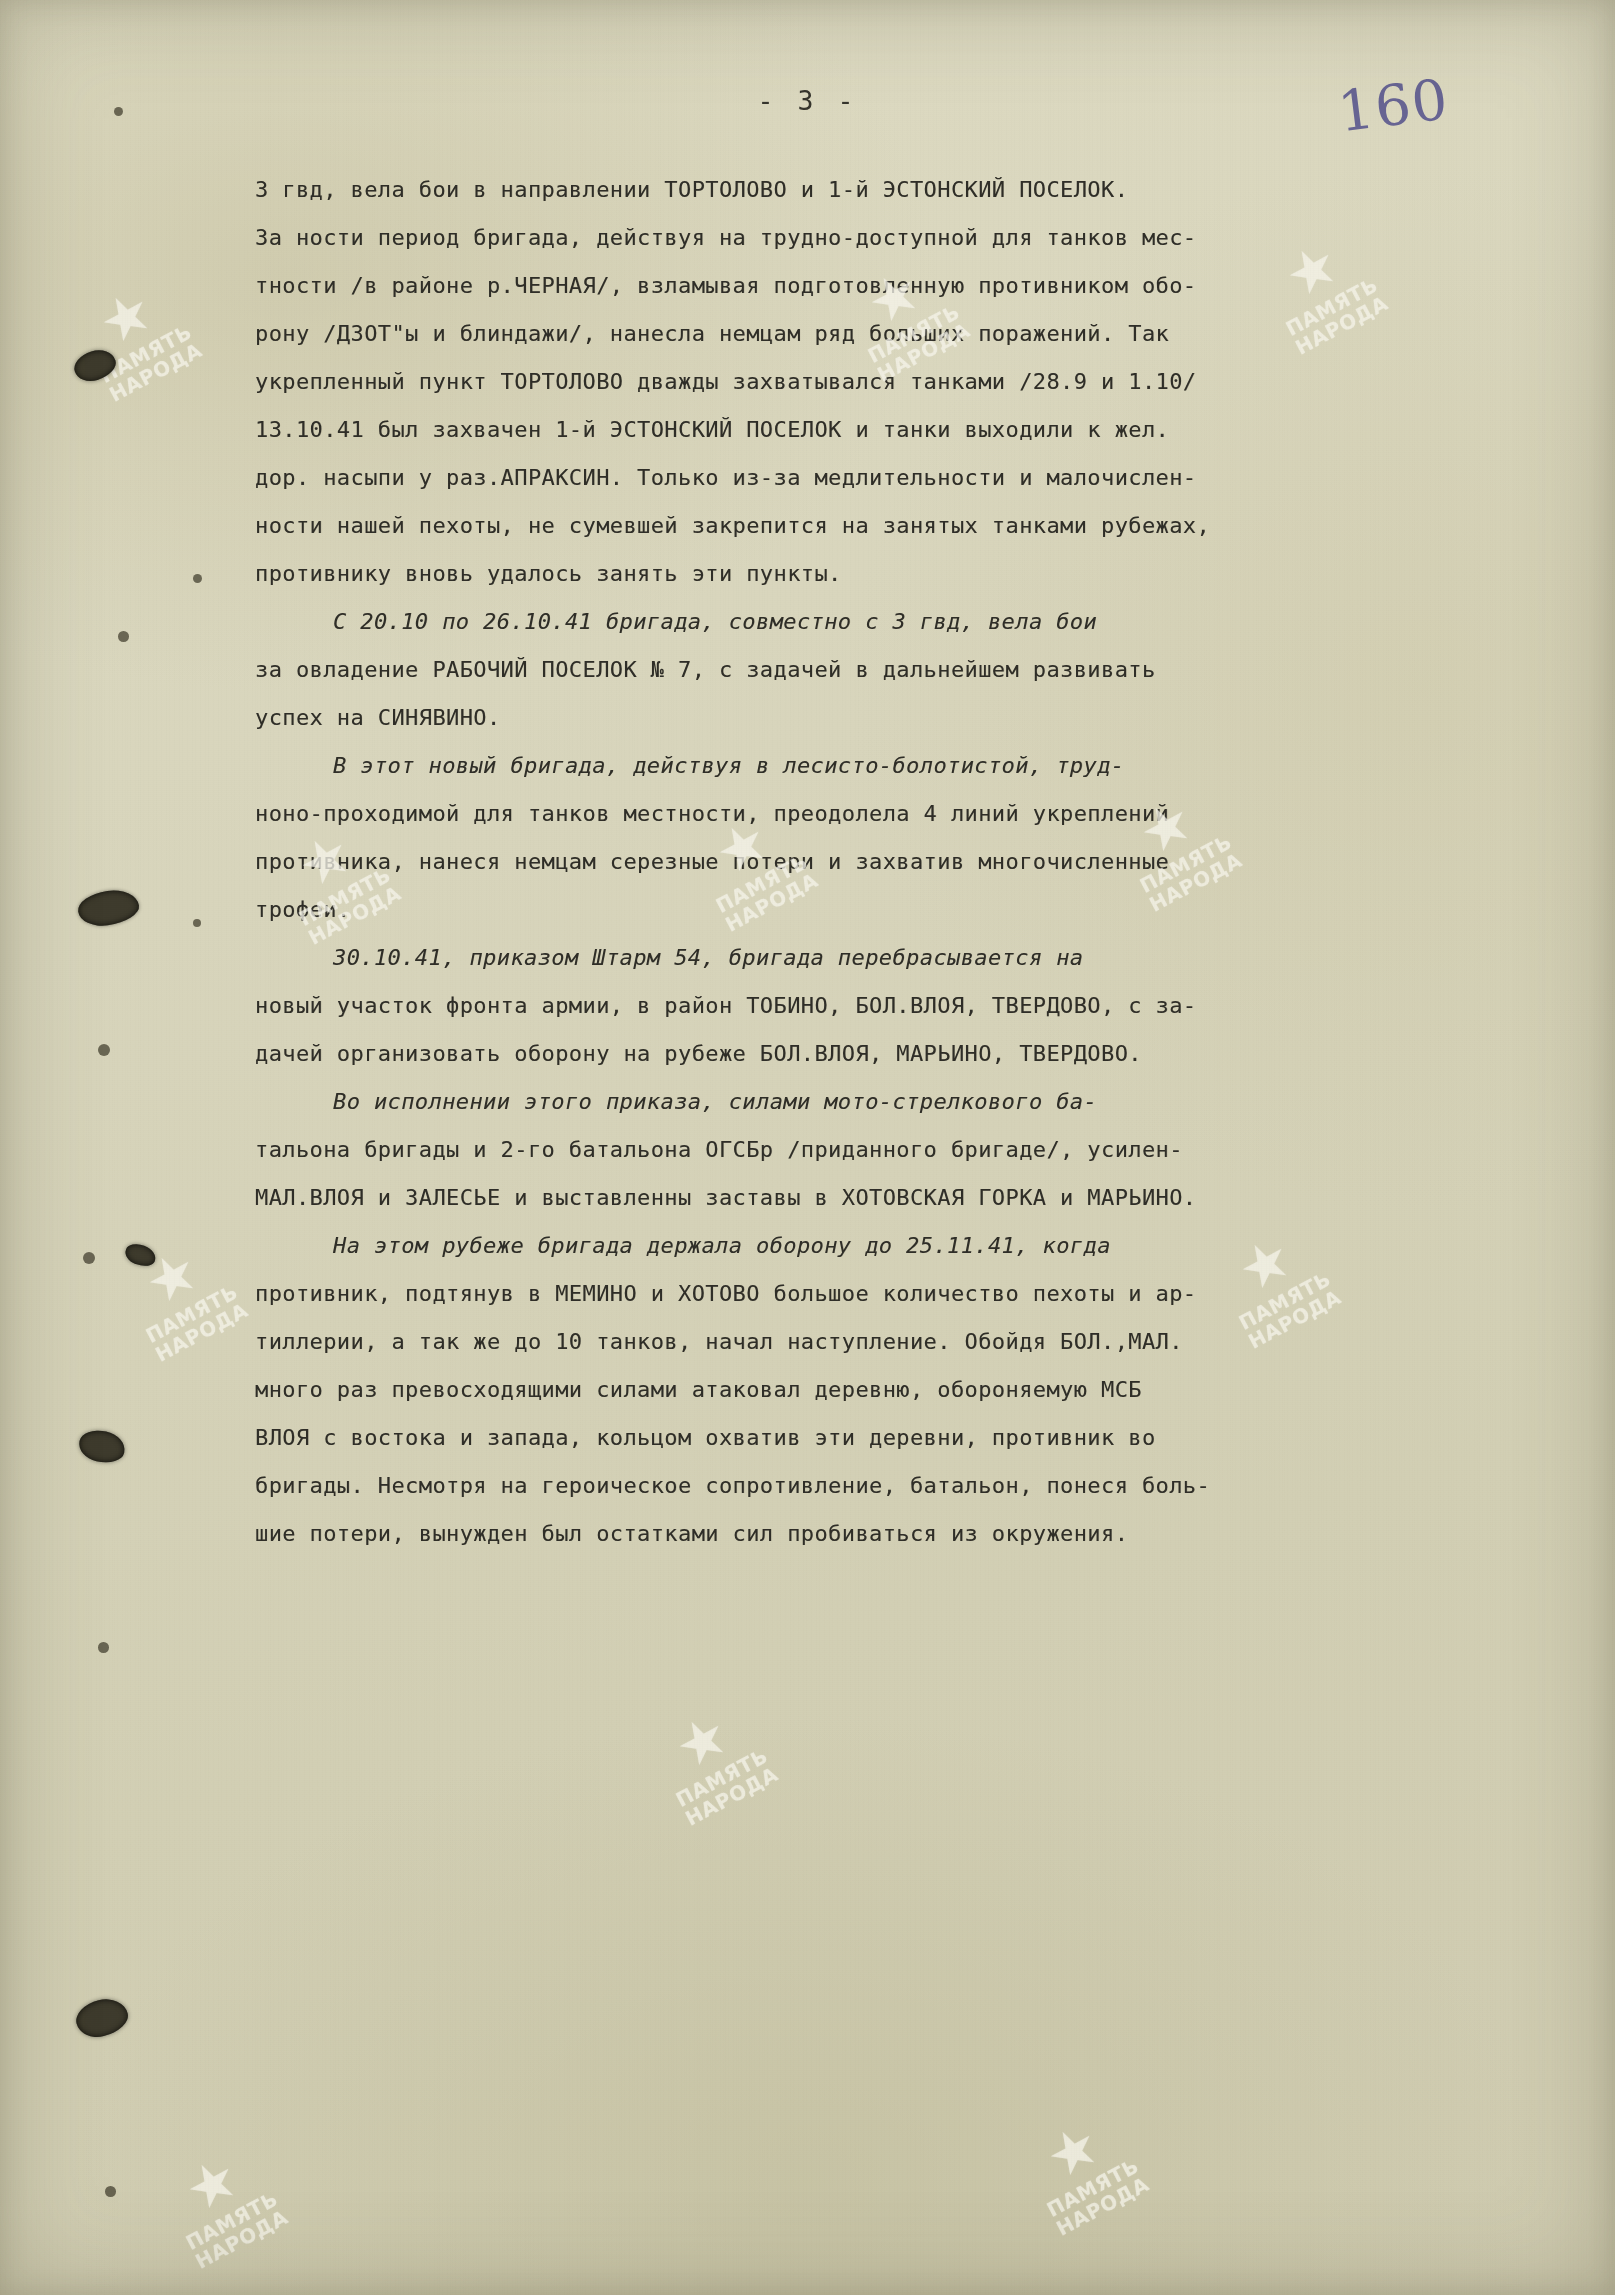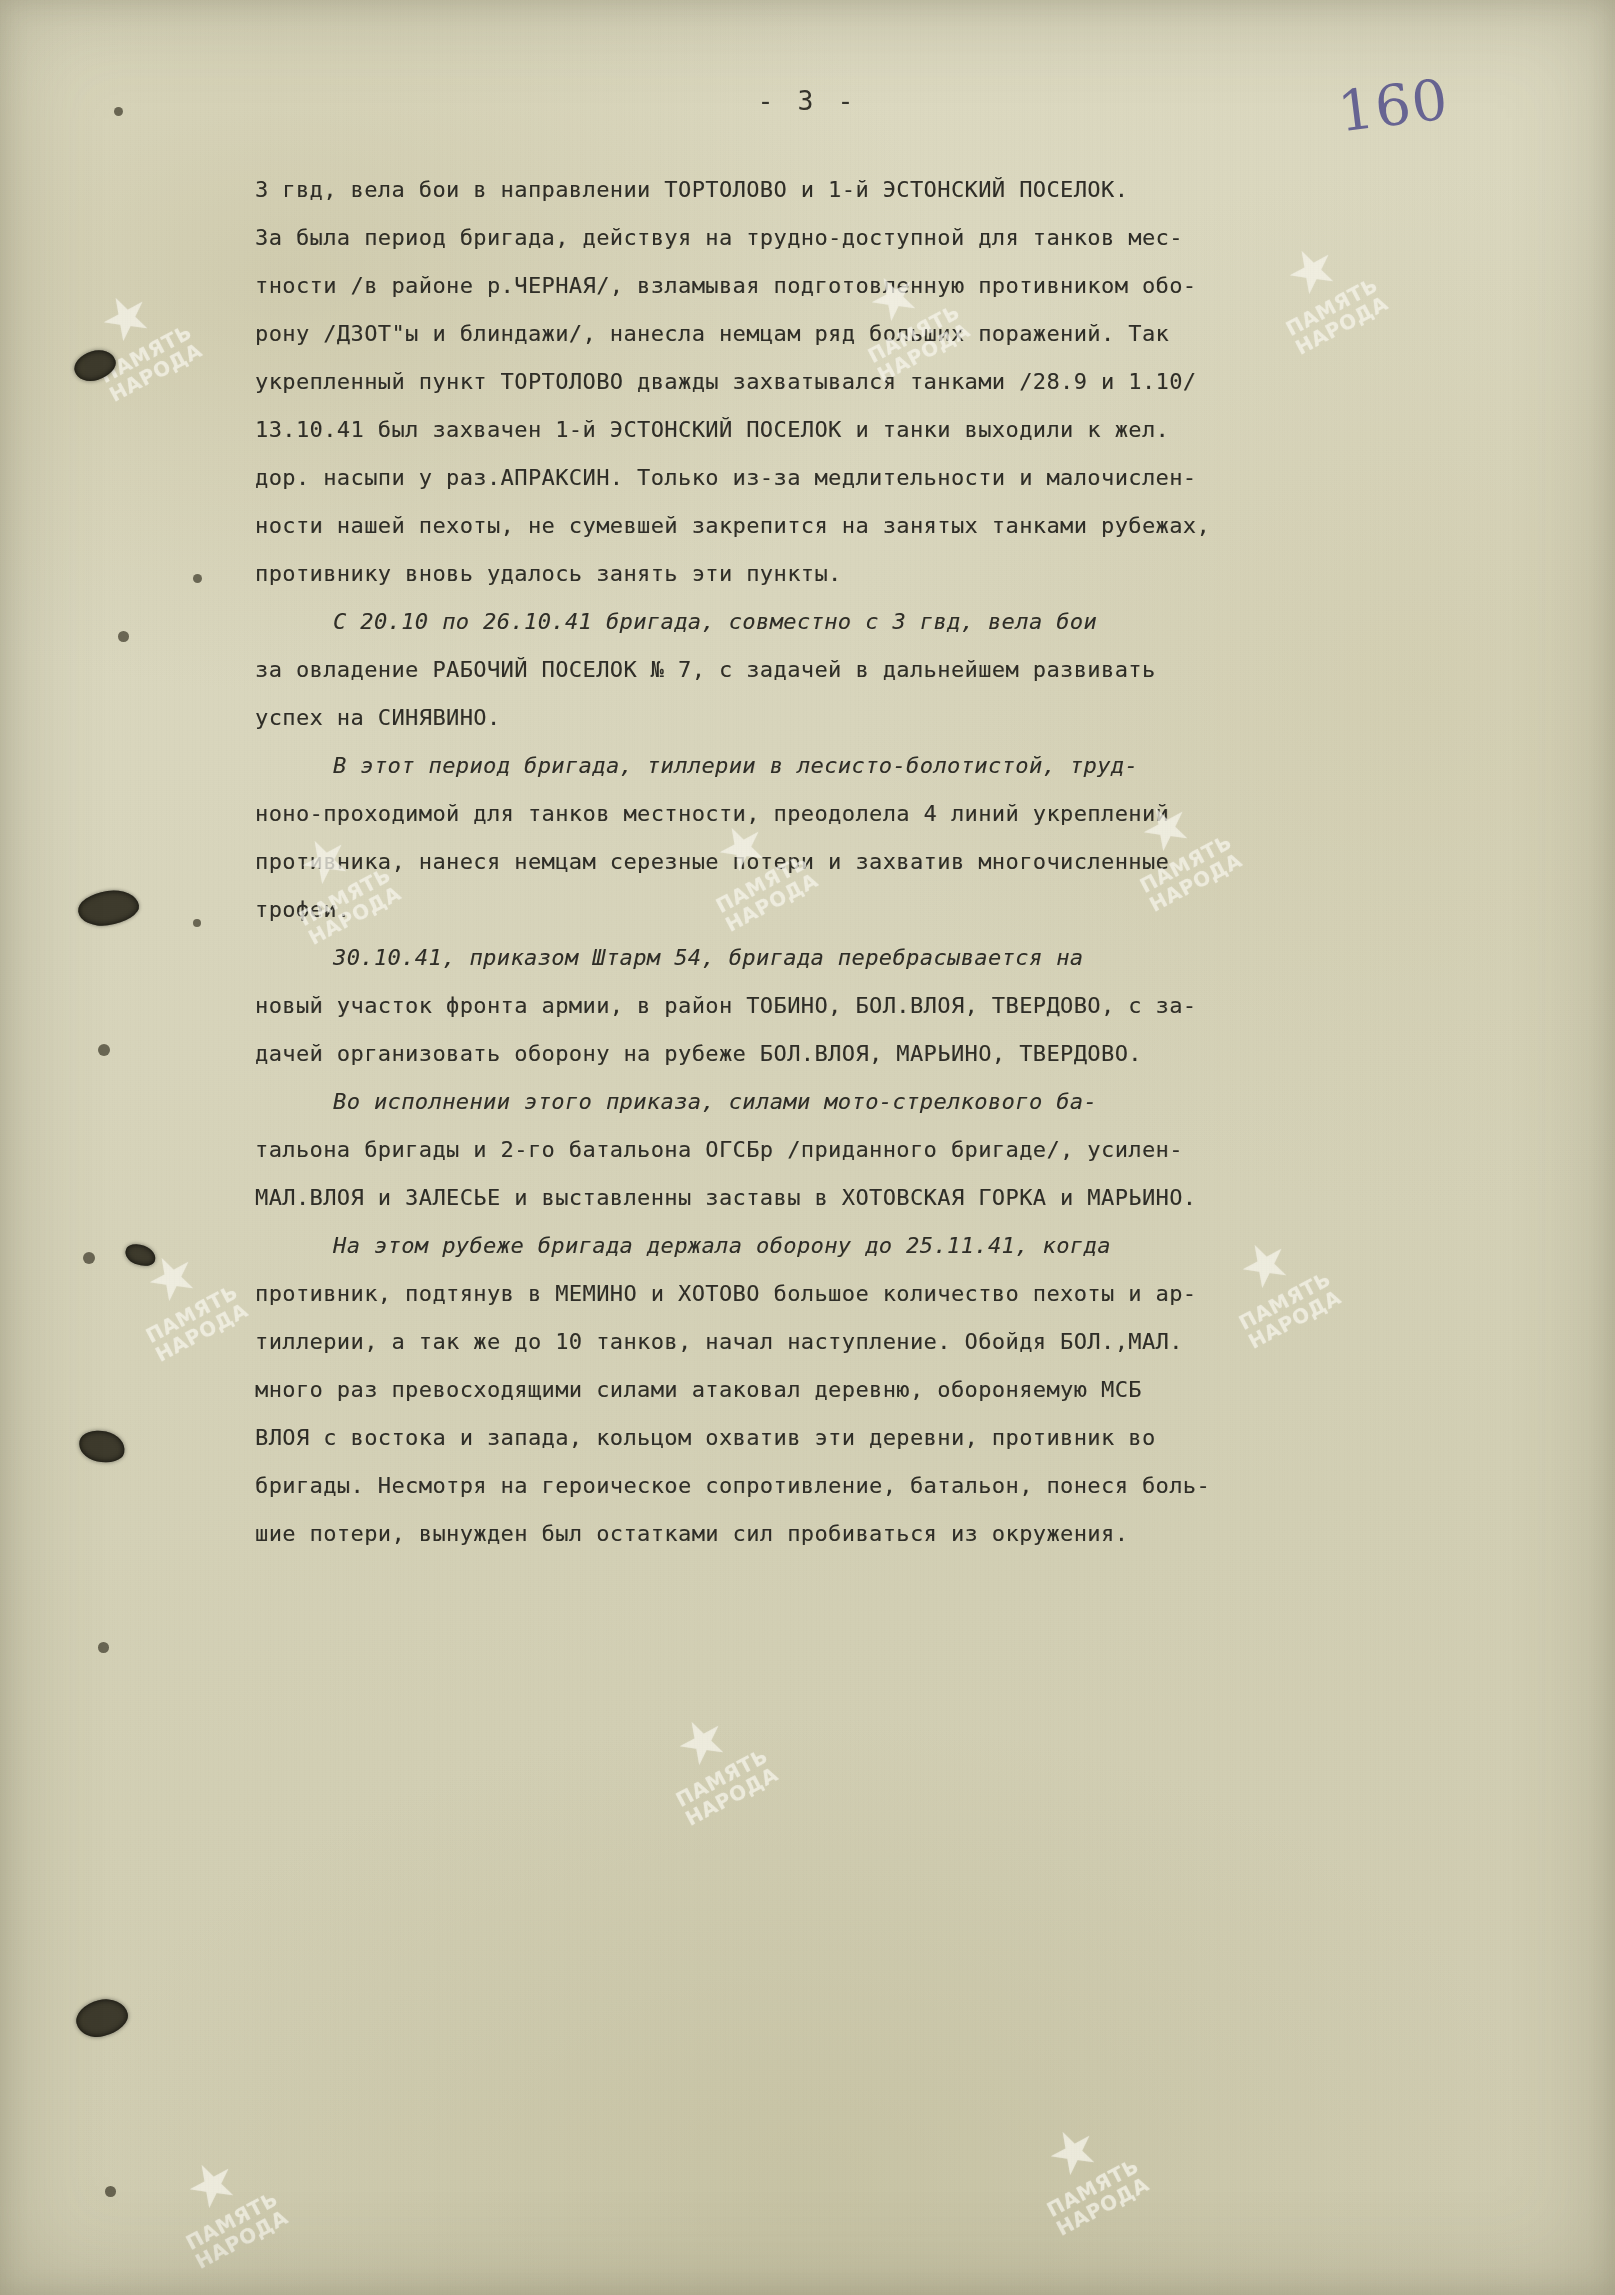--- a/index.html
+++ b/index.html
@@ -125,36 +125,36 @@
 <body>
 
 <div id="page">
 
   <div id="page-number">- 3 -</div>
   <div id="archive-stamp">160</div>
 
   <div id="body-text">
       <div class="para">
         <div class="line">З гвд, вела бои в направлении ТОРТОЛОВО и 1-й ЭСТОНСКИЙ ПОСЕЛОК.</div>
-        <div class="line">За была период бригада, действуя на трудно-доступной для танков мес-</div>
+        <div class="line">За ности период бригада, действуя на трудно-доступной для танков мес-</div>
         <div class="line">тности /в районе р.ЧЕРНАЯ/, взламывая подготовленную противником обо-</div>
         <div class="line">рону /ДЗОТ"ы и блиндажи/, нанесла немцам ряд больших поражений. Так</div>
         <div class="line">укрепленный пункт ТОРТОЛОВО дважды захватывался танками /28.9 и 1.10/</div>
         <div class="line">13.10.41 был захвачен 1-й ЭСТОНСКИЙ ПОСЕЛОК и танки выходили к жел.</div>
         <div class="line">дор. насыпи у раз.АПРАКСИН. Только из-за медлительности и малочислен-</div>
         <div class="line">ности нашей пехоты, не сумевшей закрепится на занятых танками рубежах,</div>
         <div class="line">противнику вновь удалось занять эти пункты.</div>
       </div>
       <div class="para">
         <div class="line indent">С 20.10 по 26.10.41 бригада, совместно с 3 гвд, вела бои</div>
         <div class="line">за овладение РАБОЧИЙ ПОСЕЛОК № 7, с задачей в дальнейшем развивать</div>
         <div class="line">успех на СИНЯВИНО.</div>
       </div>
       <div class="para">
-        <div class="line indent">В этот период бригада, тиллерии в лесисто-болотистой, труд-</div>
+        <div class="line indent">В этот новый бригада, действуя в лесисто-болотистой, труд-</div>
         <div class="line">ноно-проходимой для танков местности, преодолела 4 линий укреплений</div>
         <div class="line">противника, нанеся немцам серезные потери и захватив многочисленные</div>
         <div class="line">трофеи.</div>
       </div>
       <div class="para">
         <div class="line indent">30.10.41, приказом Штарм 54, бригада перебрасывается на</div>
         <div class="line">новый участок фронта армии, в район ТОБИНО, БОЛ.ВЛОЯ, ТВЕРДОВО, с за-</div>
         <div class="line">дачей организовать оборону на рубеже БОЛ.ВЛОЯ, МАРЬИНО, ТВЕРДОВО.</div>
       </div>
       <div class="para">

